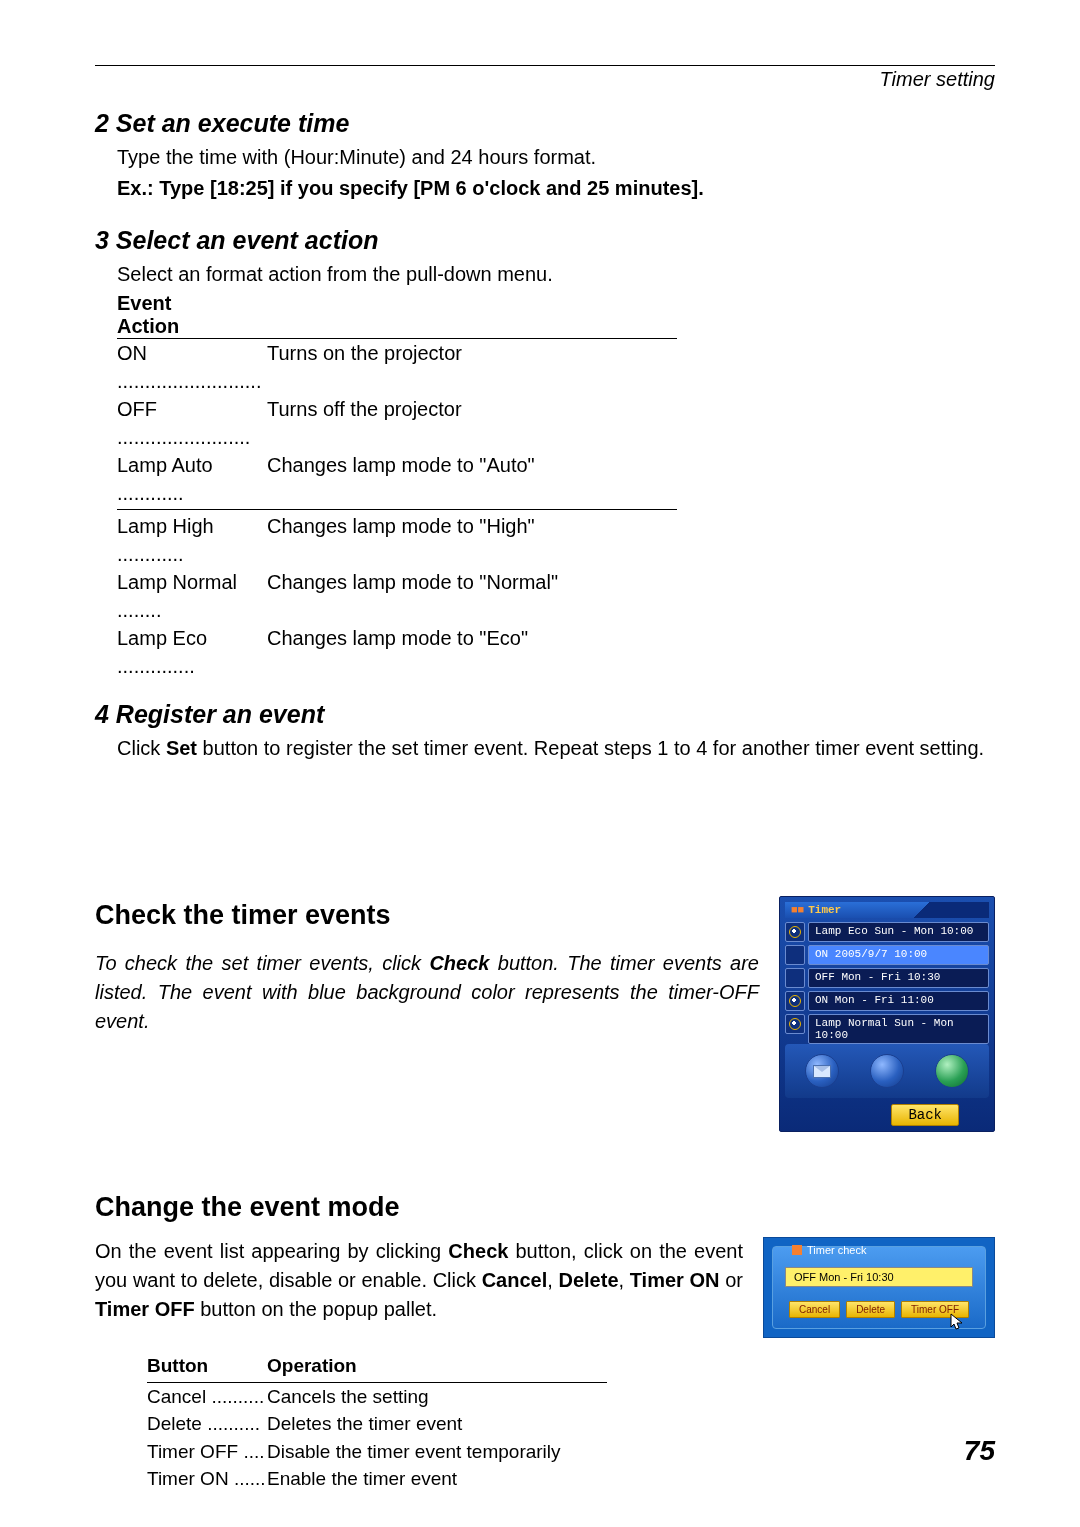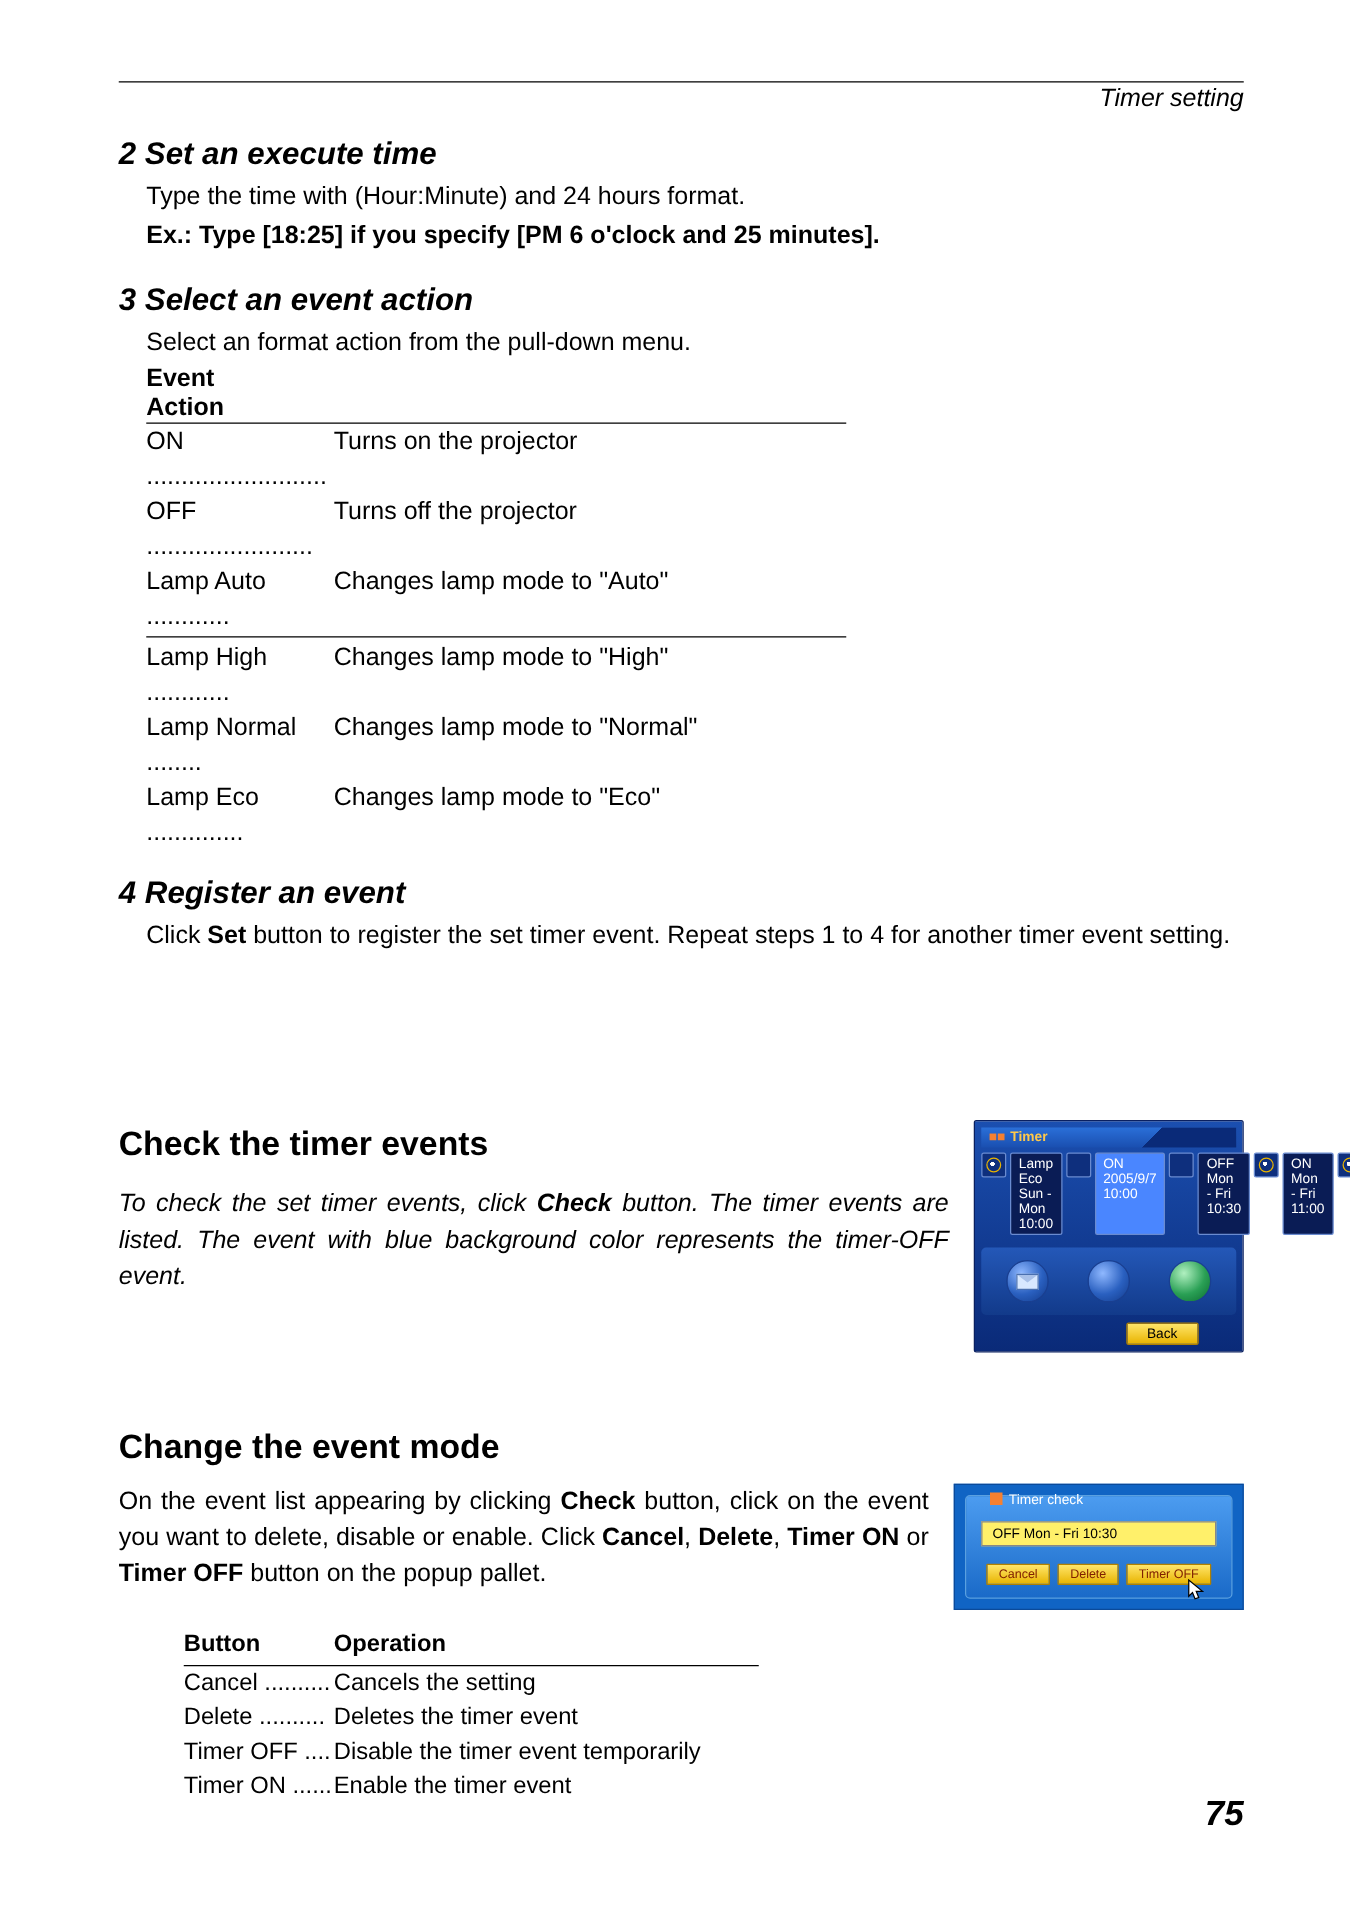--- a/index.html
+++ b/index.html
@@ -105,44 +105,44 @@
   }
 
   
   .timer-panel {
     width: 216px;
     background: linear-gradient(#1b4fb0, #0a2a78);
     border: 1px solid #0a2060;
     border-radius: 2px;
     padding: 5px;
     box-sizing: border-box;
-    font-family: Liberation Sans, sans-serif;
+    font-family: Liberation Mono, monospace;
     font-size: 11px;
     color: #fff;
   }
   .timer-panel .title-bar {
     background: linear-gradient(#2a6fd8, #1a4fb0);
     padding: 2px 6px;
     font-weight: bold;
     margin-bottom: 4px;
     color: #ffc94a;
     position: relative;
   }
   .timer-panel .title-bar::after {
     content: "";
     position: absolute;
     right: 0; top: 0; bottom: 0;
     width: 110px;
     background: linear-gradient(135deg, transparent 40%, #0a2a78 40%);
   }
   .timer-panel .ev-list {
     display: flex;
-    flex-direction: row;
+    flex-direction: column;
     gap: 3px;
-    margin-bottom: 10px;
+    margin-bottom: 0;
   }
   .timer-panel .ev-row {
     display: flex;
     align-items: stretch;
     gap: 3px;
   }
   .timer-panel .ev-icon {
     width: 18px;
     height: 18px;
     border: 1px solid #6a8bd0;
@@ -205,21 +205,21 @@
   }
   .timer-panel .back-area {
     text-align: right;
     margin-top: 6px;
     padding-right: 30px;
   }
   .timer-panel .back-btn {
     display: inline-block;
     background: linear-gradient(#ffe56a, #e8b400);
     color: #000;
-    font-size: 11px;
+    font-size: 14px;
     padding: 2px 16px;
     border: 1px solid #b08000;
     border-radius: 2px;
   }
 
   
   .timer-check {
     width: 232px;
     background: #1064c4;
     padding: 8px;

